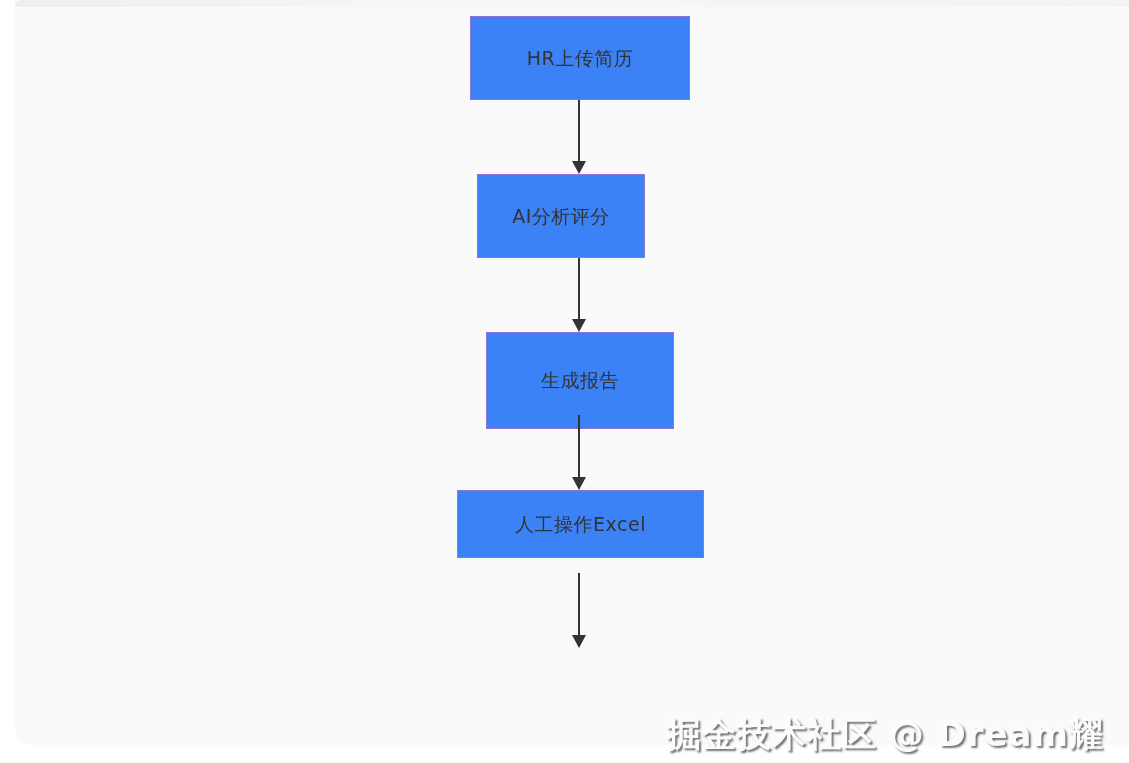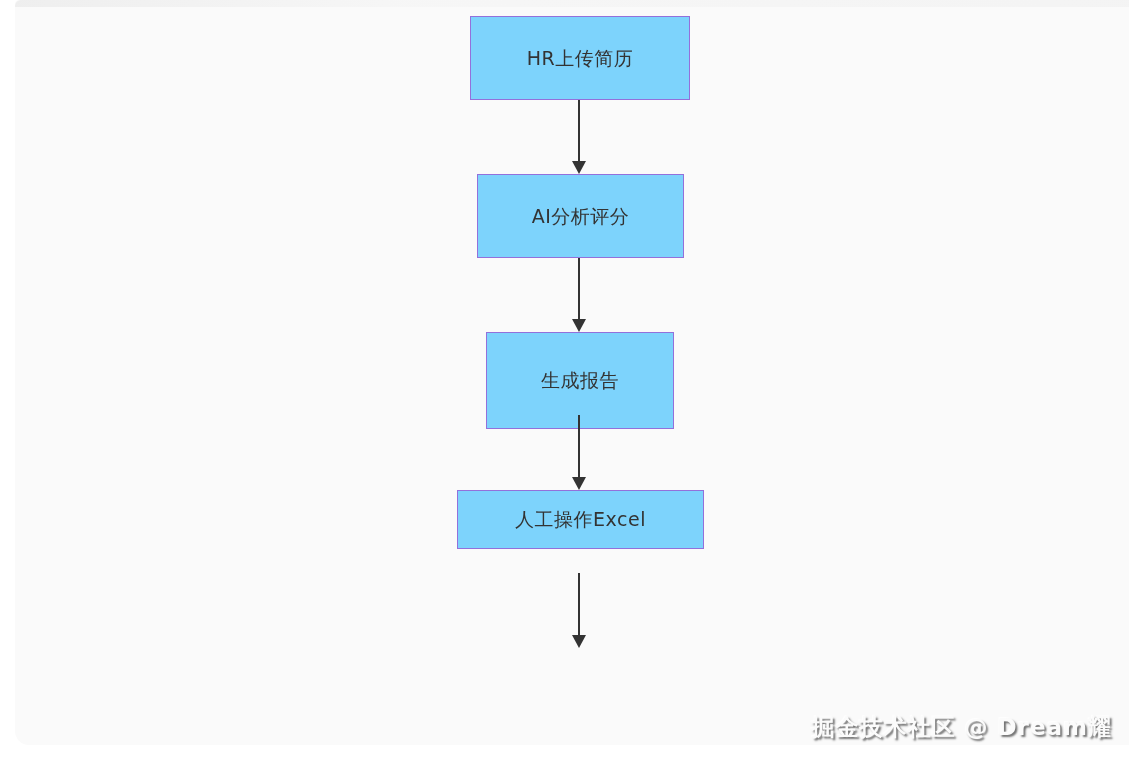--- a/index.html
+++ b/index.html
@@ -26,21 +26,21 @@
   .panel-top-strip {
     position: absolute;
     left: 15px; top: 0;
     width: 1114px; height: 7px;
     background: linear-gradient(to right, #ededed, #f6f6f6 35%, #f3f3f3);
     border-top-left-radius: 6px;
     opacity: 0.9;
   }
   .flow-node {
     position: absolute;
-    background: #7dd3fc;
+    background: #3b82f6;
     border: 1.5px solid #9370DB;
     color: #333333;
     font-size: 19px;
     line-height: 1;
     display: flex;
     align-items: center;
     justify-content: center;
     text-align: center;
     letter-spacing: 0.5px;
   }
@@ -51,46 +51,46 @@
   }
   .arrow-head {
     position: absolute;
     width: 0; height: 0;
     border-left: 7px solid transparent;
     border-right: 7px solid transparent;
     border-top: 13px solid #333333;
   }
   .watermark {
     position: absolute;
-    right: 17px;
+    right: 25px;
     top: 712px;
-    font-size: 23px;
+    font-size: 34px;
     font-weight: 600;
     color: #fbfbfb;
     letter-spacing: 1px;
     text-shadow: 2px 2px 2px rgba(90,90,90,0.85),
                  -1px -1px 1px rgba(255,255,255,0.9);
     white-space: nowrap;
   }
 </style>
 </head>
 <body>
 
 <div class="canvas">
 
   <div class="panel"></div>
   <div class="panel-top-strip"></div>
 
   <div class="flow-node" style="left:470px; top:16px;  width:220px; height:84px;">HR上传简历</div>
 
-  <div class="flow-node" style="left:477px; top:174px; width:207px; height:84px;">AI分析评分</div>
+  <div class="flow-node" style="left:477px; top:174px; width:168px; height:84px;">AI分析评分</div>
 
   <div class="flow-node" style="left:486px; top:332px; width:188px; height:97px;">生成报告</div>
 
-  <div class="flow-node" style="left:457px; top:490px; width:247px; height:59px;">人工操作Excel</div>
+  <div class="flow-node" style="left:457px; top:490px; width:247px; height:68px;">人工操作Excel</div>
 
 
   <div class="arrow-line" style="left:578px; top:100px; height:61px;"></div>
   <div class="arrow-head" style="left:572px; top:161px;"></div>
 
   <div class="arrow-line" style="left:578px; top:258px; height:61px;"></div>
   <div class="arrow-head" style="left:572px; top:319px;"></div>
 
   <div class="arrow-line" style="left:578px; top:415px; height:62px;"></div>
   <div class="arrow-head" style="left:572px; top:477px;"></div>

